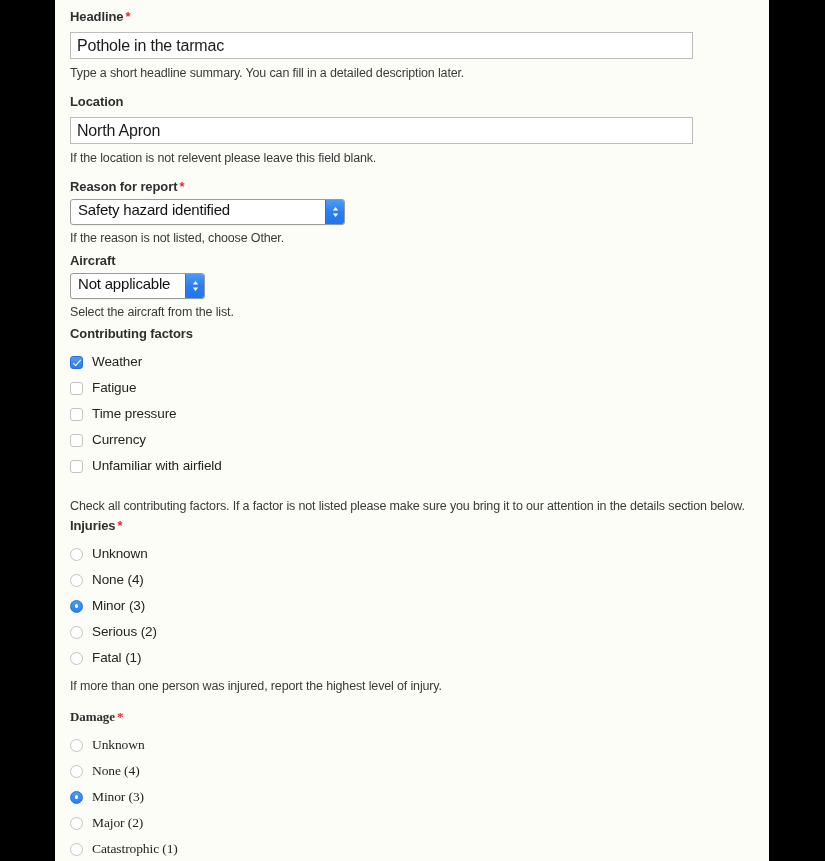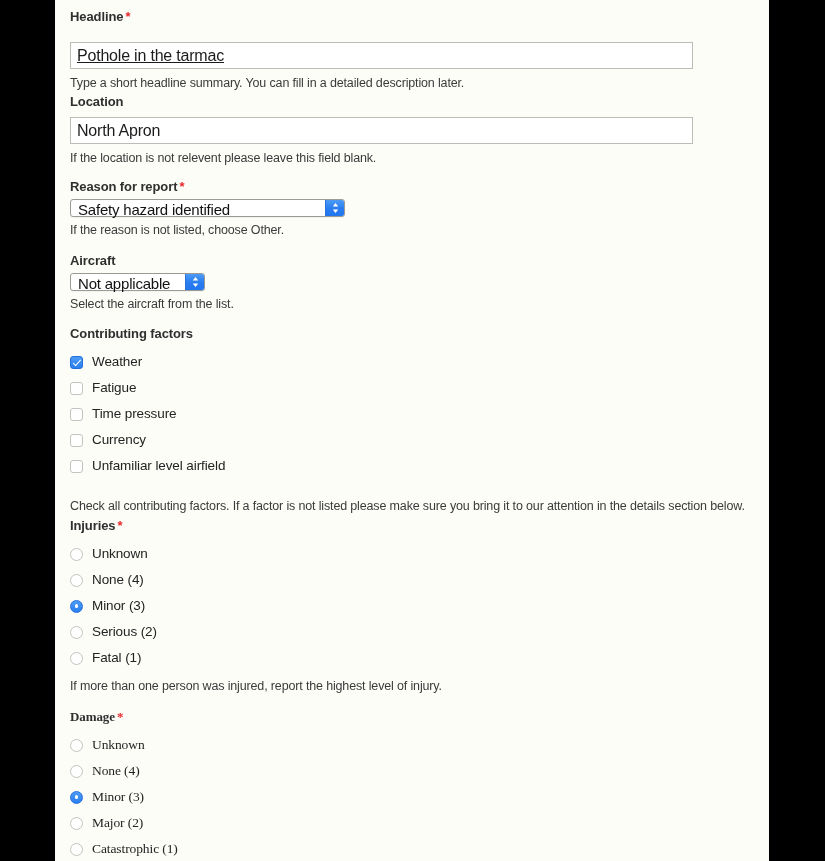--- a/index.html
+++ b/index.html
@@ -77,21 +77,21 @@
     padding: 0 6px;
     outline: none;
     letter-spacing: -0.2px;
   }
 
   
   .select {
     position: relative;
     display: inline-block;
     box-sizing: border-box;
-    height: 18px;
+    height: 26px;
     background: #ffffff;
     border: 1px solid #9a9a96;
     border-radius: 3px;
     vertical-align: middle;
     box-shadow: 0 1px 0 rgba(0,0,0,0.04);
   }
   .select .sel-text {
     display: block;
     font-size: 15px;
     color: #121212;
@@ -193,21 +193,21 @@
 <body>
 
 <div class="viewport">
   <div class="page">
     <div class="form">
 
       <div class="field abs" style="left:15px; top:7px;">
         <div>
           <span class="label">Headline</span><span class="req">*</span>
         </div>
-        <input class="text-input" style="margin-top: 17px; text-decoration: underline;" type="text" value="Pothole in the tarmac">
+        <input class="text-input" style="margin-top: 7px;" type="text" value="Pothole in the tarmac">
         <div class="help" style="margin-top:7px;">Type a short headline summary. You can fill in a detailed description later.</div>
       </div>
 
       <div class="field abs" style="left:15px; top:92px;">
         <div>
           <span class="label">Location</span>
         </div>
         <input class="text-input" style="margin-top: 7px;" type="text" value="North Apron">
         <div class="help" style="margin-top:7px;">If the location is not relevent please leave this field blank.</div>
       </div>
@@ -261,21 +261,21 @@
           <div class="opt-row">
             <span class="checkbox"></span>
             <span class="opt-label">Time pressure</span>
           </div>
           <div class="opt-row">
             <span class="checkbox"></span>
             <span class="opt-label">Currency</span>
           </div>
           <div class="opt-row">
             <span class="checkbox"></span>
-            <span class="opt-label">Unfamiliar level airfield</span>
+            <span class="opt-label">Unfamiliar with airfield</span>
           </div>
         </div>
 
         <div class="help" style="margin-top:20px;">Check all contributing factors. If a factor is not listed please make sure you bring it to our attention in the details section below.</div>
       </div>
 
       <div class="field abs" style="left:15px; top:516px;">
         <div>
           <span class="label">Injuries</span><span class="req">*</span>
         </div>

